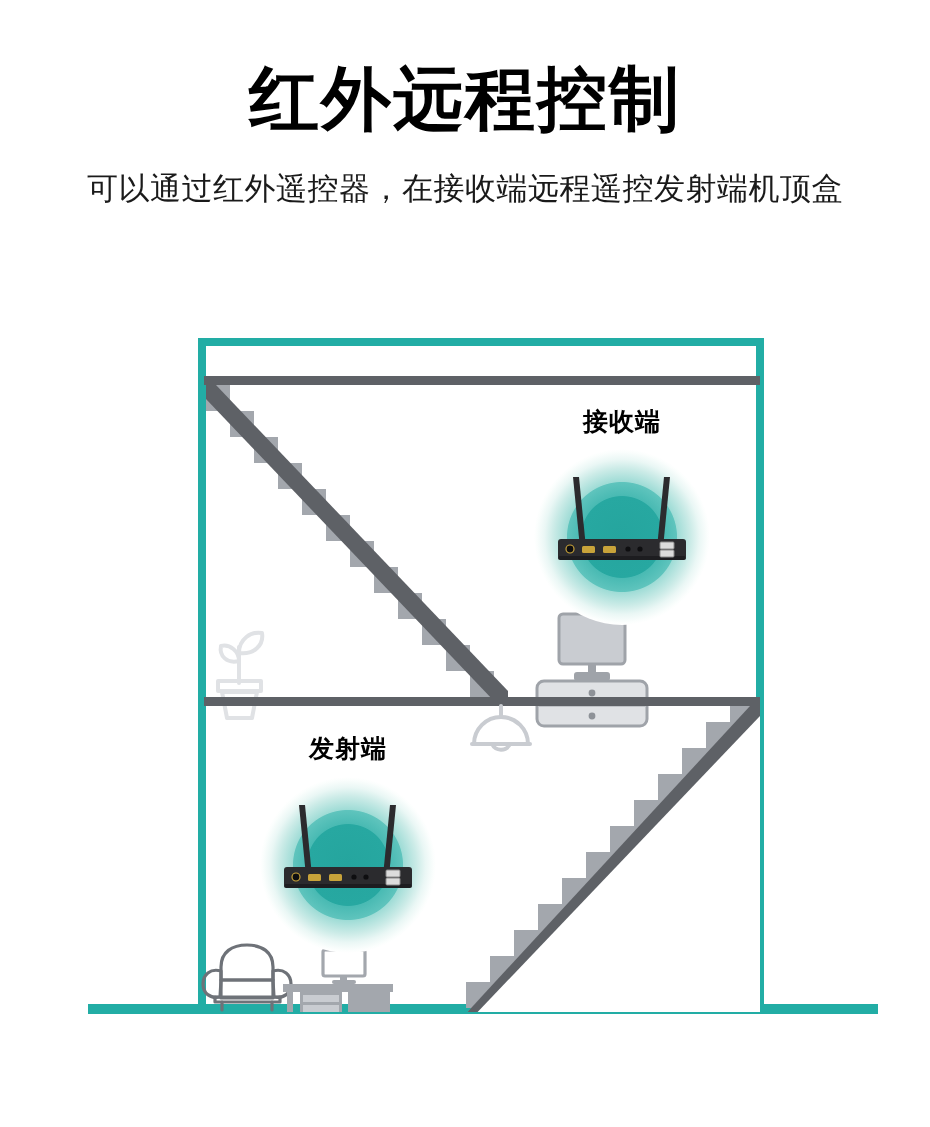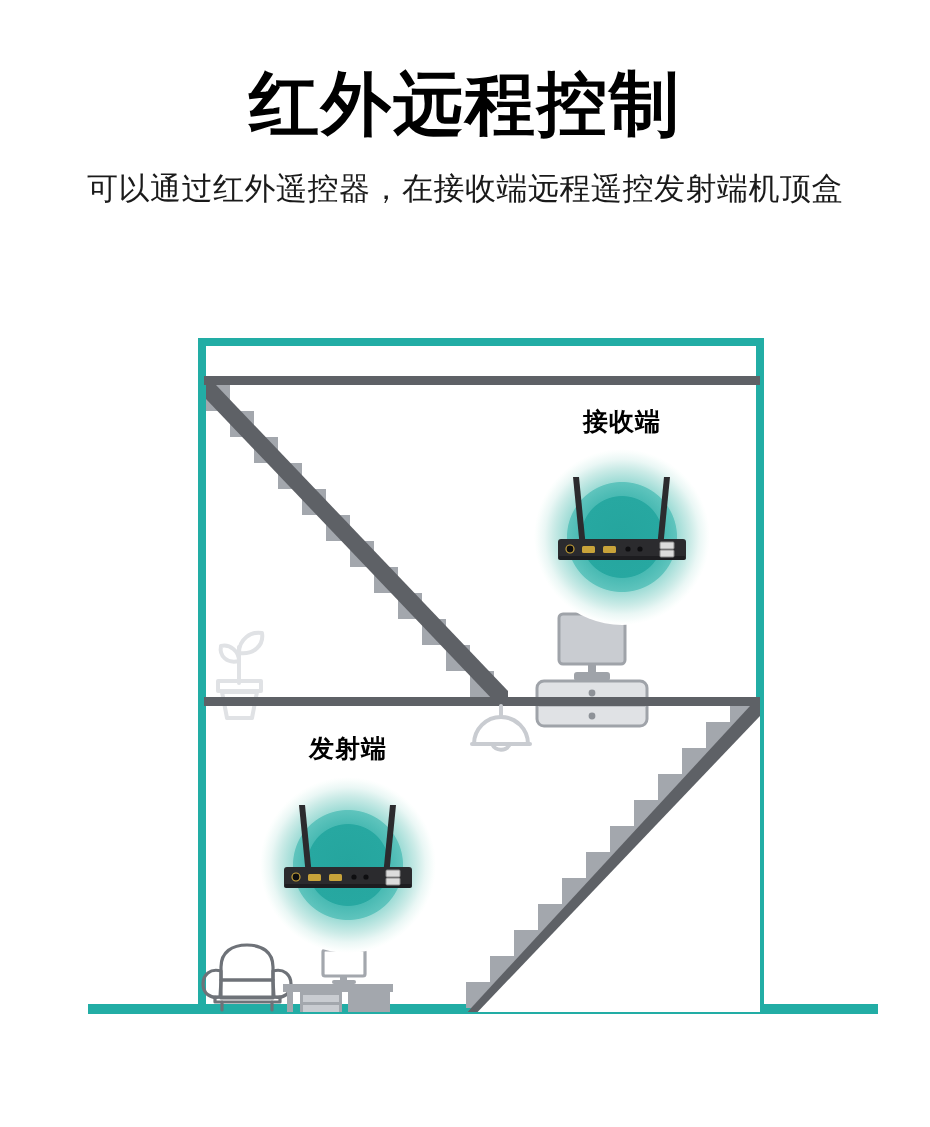--- a/index.html
+++ b/index.html
@@ -31,21 +31,21 @@
     text-align: center;
   }
   .title {
     margin: 0;
     padding-top: 62px;
     font-size: 70px;
     line-height: 86px;
     font-weight: 700;
     letter-spacing: 2px;
     color: #000000;
-    font-family: Liberation Serif, serif;
+    font-family: Liberation Mono, monospace;
   }
   .subtitle {
     margin: 0;
     padding-top: 24px;
     font-size: 31px;
     line-height: 34px;
     font-weight: 400;
     color: #1a1a1a;
     letter-spacing: 0.5px;
   }

